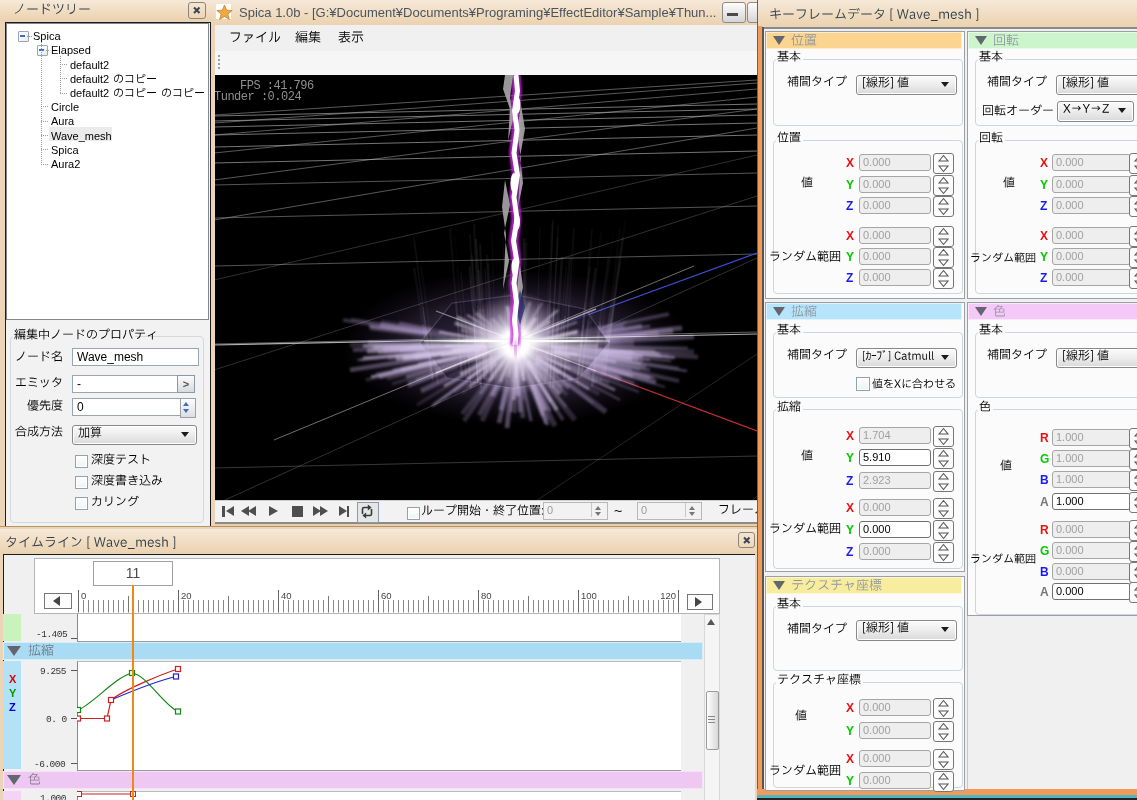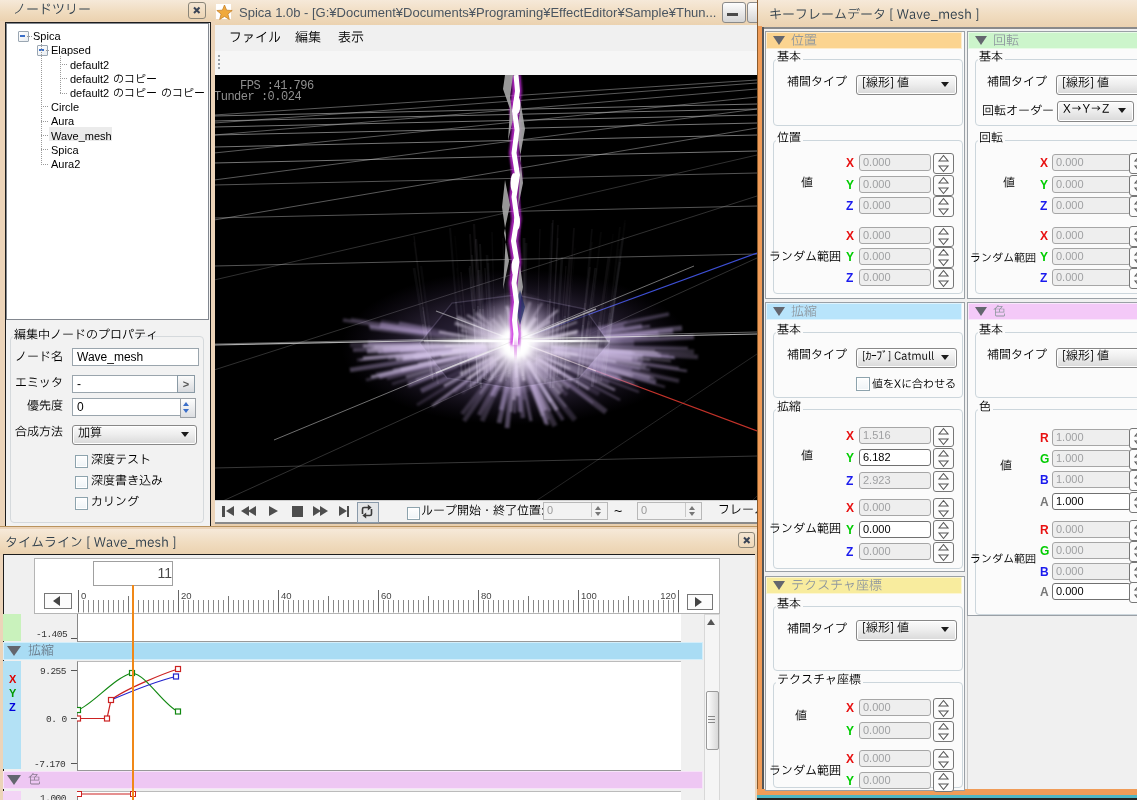--- a/index.html
+++ b/index.html
@@ -603,21 +603,21 @@
     </svg>
   </div>
 <div class="a" style="left:738px;top:532px;width:15px;height:14px;border:1.5px solid #8a8578;border-radius:3px"></div>
 <div class="a" style="left:742.5px;top:535.5px">
     <svg width="8" height="8">
       <path d="M1,1.5 L6.5,7 M6.5,1.5 L1,7" stroke="#3a4456" stroke-width="2"></path>
     </svg>
   </div>
 <div class="a" style="left:3px;top:554px;width:751px;height:246px;background:#f0f0f0;border-left:1.5px solid #1c1c1c;border-top:1.5px solid #1c1c1c"></div>
 <div class="a" style="left:34px;top:558px;width:684px;height:54px;background:#fff;border:1px solid #b5b5b5"></div>
-<div class="a" style="left:93px;top:561px;width:78px;height:23px;background:#fff;border:1px solid #a0a0a0;font:14px 'Liberation Sans',sans-serif;color:#4a4a4a;text-align:right;line-height:23px">11</div>
+<div class="a" style="left:93px;top:561px;width:78px;height:23px;background:#fff;border:1px solid #a0a0a0;font:14px 'Liberation Sans',sans-serif;color:#4a4a4a;text-align:center;line-height:23px">11</div>
 <div class="a" style="left:44px;top:593px;width:26px;height:14px;border:1px solid #777;background:#fcfcfc"></div>
 <div class="a" style="left:53px;top:595.5px;width:0;height:0;border-top:5.0px solid transparent;border-bottom:5.0px solid transparent;border-right:7.5px solid #444"></div>
 <div class="a" style="left:687px;top:594px;width:24px;height:14px;border:1px solid #777;background:#fcfcfc"></div>
 <div class="a" style="left:695px;top:596.5px;width:0;height:0;border-top:5.0px solid transparent;border-bottom:5.0px solid transparent;border-left:7.5px solid #444"></div>
 <div class="a" style="left:78px;top:588px">
     <svg width="604" height="25" viewBox="0 0 604 25">
       <line x1="0.5" y1="2" x2="0.5" y2="24.5" stroke="#666"></line>
       <line x1="5.5" y1="12" x2="5.5" y2="24.5" stroke="#888"></line>
       <line x1="10.5" y1="12" x2="10.5" y2="24.5" stroke="#888"></line>
       <line x1="15.5" y1="12" x2="15.5" y2="24.5" stroke="#888"></line>
@@ -758,21 +758,21 @@
       <path transform="translate(0,13.8)" fill="#6a7a88" d="M9 -9.2H12.4V-8.5H5.8V-7.1Q5.8 -4.5 5.5 -2.6Q5.2 -0.7 4.5 1L3.8 0.5Q4.5 -0.9 4.8 -2.8Q5 -4.6 5 -7.1V-9.2H8.2V-10.9H9ZM4.4 -4.6Q3.7 -4.3 2.9 -4V-0.1Q2.9 0.4 2.7 0.6Q2.5 0.8 2.1 0.8H1L0.8 -0H2.2V-3.7Q1.6 -3.5 0.6 -3.2L0.5 -3.9Q1.3 -4.2 2.2 -4.4V-7.7H0.6V-8.4H2.2V-10.8H2.9V-8.4H4.4V-7.7H2.9V-4.7Q3.7 -5 4.3 -5.3ZM10.7 -4.8Q11.2 -3.7 11.6 -2.2Q12.1 -0.7 12.4 0.6L11.6 0.9Q11.5 0.2 11.3 -0.4Q10.1 -0.2 8.6 0.1Q7.1 0.3 5.6 0.5L5.4 -0.4L6.5 -0.5Q7.1 -2 7.5 -3.9Q8 -5.7 8.2 -7.6L9.1 -7.4Q8.4 -3.2 7.4 -0.6Q9.4 -0.8 11.1 -1.2Q10.5 -3.1 9.9 -4.5Z M20.3 -7.8Q20 -6.9 19.7 -6V1H18.9V-4.6Q18.6 -3.9 18.1 -3.2L17.7 -3.9L17.9 -4.1L17.4 -3.9Q17.3 -4.2 17.2 -4.6L16.1 -4.5V1H15.3V-4.4Q14 -4.3 13.4 -4.2L13.3 -5L14.3 -5Q14.9 -5.8 15.3 -6.5Q14.5 -7.5 13.4 -8.5L13.9 -9.1L14.4 -8.5Q15.1 -9.7 15.5 -10.9L16.2 -10.6Q15.6 -9.2 14.9 -8Q15.3 -7.6 15.7 -7.1Q16.3 -8.3 16.9 -9.5L17.5 -9.1Q16.3 -6.7 15.1 -5.1Q16.2 -5.2 17 -5.3Q16.8 -5.9 16.5 -6.5L17.1 -6.7Q17.6 -5.7 18 -4.3Q18.5 -5.1 18.9 -6.1Q19.4 -7.1 19.6 -8ZM25.3 -9.7V-7.6H24.8V-7H23.1Q22.9 -6.1 22.7 -5.4H24.7V1H24V0.2H21.3V1H20.6V-5.4H22Q22.2 -6.1 22.4 -7H20.5V-7.7H24.5V-9H18.9V-7.6H18.1V-9.7H21.2V-10.9H21.9V-9.7ZM21.3 -3H24V-4.8H21.3ZM17.2 -3.5Q17.6 -1.9 17.8 -0.6L17.1 -0.3Q16.9 -2.1 16.6 -3.3ZM13.4 -0.1Q13.9 -1.6 14.1 -3.4L14.8 -3.3Q14.6 -1.2 14 0.3ZM21.3 -0.5H24V-2.3H21.3Z"></path>
     </svg>
   </div>
 <div class="a" style="left:3px;top:661px;width:18px;height:108px;background:#b3e1f5"></div>
 <div class="a" style="left:77px;top:661px;width:603px;height:108px;background:#fff;border-left:1px solid #888;border-bottom:1px solid #999;border-top:1px solid #bbb"></div>
 <div class="a" style="left:9px;top:673px;font:bold 11px 'Liberation Sans',sans-serif;color:#e00000">X</div>
 <div class="a" style="left:9px;top:687px;font:bold 11px 'Liberation Sans',sans-serif;color:#009900">Y</div>
 <div class="a" style="left:9px;top:701px;font:bold 11px 'Liberation Sans',sans-serif;color:#0000dd">Z</div>
 <div class="a" style="left:40px;top:666px;font:9.5px 'Liberation Mono',monospace;color:#333;letter-spacing:-0.5px;white-space:pre">9.255</div>
 <div class="a" style="left:46px;top:714px;font:9.5px 'Liberation Mono',monospace;color:#333;letter-spacing:-0.5px;white-space:pre">0. 0</div>
-<div class="a" style="left:34px;top:759px;font:9.5px 'Liberation Mono',monospace;color:#333;letter-spacing:-0.5px;white-space:pre">-7.170</div>
+<div class="a" style="left:34px;top:759px;font:9.5px 'Liberation Mono',monospace;color:#333;letter-spacing:-0.5px;white-space:pre">-6.000</div>
 <div class="a" style="left:71px;top:670px;width:6px;height:1px;background:#555"></div>
 <div class="a" style="left:71px;top:718px;width:6px;height:1px;background:#555"></div>
 <div class="a" style="left:71px;top:763px;width:6px;height:1px;background:#555"></div>
 <div class="a" style="left:77px;top:661px">
     <svg width="603" height="108" viewBox="0 0 603 108">
       <path d="M1,57.5 H30 L34,39 C48,28 88,12 101,8" fill="none" stroke="#cc2222" stroke-width="1.2"></path>
       <path d="M1,49 C15,44 38,16 55,12 C70,14 86,44 101,50.5" fill="none" stroke="#118811" stroke-width="1.2"></path>
       <path d="M34,39 C55,30 80,20 99,15.5" fill="none" stroke="#2222cc" stroke-width="1.2"></path>
       <rect x="-1.5" y="55.0" width="5" height="5" fill="#fff" stroke="#cc2222" stroke-width="1.2"></rect>
       <rect x="27.5" y="55.0" width="5" height="5" fill="#fff" stroke="#cc2222" stroke-width="1.2"></rect>
@@ -1039,28 +1039,28 @@
     </svg>
   </div>
 <div class="a" style="left:773px;top:409px;width:188px;height:158px;border:1px solid #ccd6dc;border-radius:4px"></div>
 <div class="a" style="left:776px;top:403px;width:27.0px;height:12px;background:#fbfbfb"></div>
 <div class="a" style="left:777px;top:398px">
     <svg width="24" height="17" viewBox="0 0 24 17" style="overflow:visible">
       <path transform="translate(0,12.7)" fill="#000" d="M8.3 -8.5H11.5V-7.8H5.4V-6.5Q5.4 -4.2 5.1 -2.4Q4.8 -0.6 4.1 0.9L3.5 0.5Q4.1 -0.9 4.4 -2.6Q4.6 -4.3 4.6 -6.6V-8.5H7.6V-10H8.3ZM4.1 -4.2Q3.4 -3.9 2.7 -3.6V-0.1Q2.7 0.3 2.5 0.5Q2.3 0.7 1.9 0.7H0.9L0.7 -0H2V-3.4Q1.4 -3.2 0.6 -2.9L0.4 -3.6Q1.2 -3.9 2 -4.1V-7.1H0.6V-7.8H2V-10H2.7V-7.8H4.1V-7.1H2.7V-4.4Q3.4 -4.6 4 -4.9ZM9.9 -4.5Q10.3 -3.4 10.7 -2Q11.2 -0.6 11.5 0.5L10.7 0.8Q10.6 0.2 10.4 -0.4Q9.3 -0.1 7.9 0.1Q6.5 0.3 5.1 0.4L5 -0.3L6 -0.4Q6.5 -1.8 6.9 -3.6Q7.4 -5.3 7.6 -7L8.4 -6.9Q7.8 -3 6.8 -0.5Q8.7 -0.7 10.2 -1.1Q9.7 -2.9 9.2 -4.2Z M18.7 -7.2Q18.5 -6.3 18.1 -5.5V1H17.5V-4.3Q17.1 -3.6 16.7 -3L16.4 -3.6L16.5 -3.8L16 -3.6Q16 -3.9 15.9 -4.3L14.8 -4.1V0.9H14.2V-4Q12.9 -3.9 12.3 -3.9L12.3 -4.6L13.2 -4.6Q13.7 -5.3 14.1 -6Q13.4 -6.9 12.4 -7.8L12.8 -8.4L13.3 -7.9Q13.9 -8.9 14.3 -10.1L14.9 -9.8Q14.4 -8.5 13.8 -7.4Q14.1 -7 14.5 -6.6Q15.1 -7.6 15.6 -8.8L16.2 -8.4Q15 -6.2 14 -4.7Q15 -4.8 15.7 -4.9Q15.5 -5.5 15.3 -6L15.8 -6.2Q16.3 -5.2 16.6 -3.9Q17.1 -4.7 17.5 -5.6Q17.9 -6.5 18.1 -7.4ZM23.3 -9V-7H22.9V-6.5H21.3Q21.2 -5.7 20.9 -5H22.8V1H22.1V0.2H19.7V1H19V-5H20.3Q20.5 -5.6 20.7 -6.5H18.9V-7.1H22.6V-8.3H17.4V-7H16.7V-9H19.5V-10.1H20.2V-9ZM19.7 -2.7H22.1V-4.4H19.7ZM15.9 -3.2Q16.3 -1.8 16.4 -0.5L15.8 -0.3Q15.6 -1.9 15.3 -3.1ZM12.3 -0.1Q12.9 -1.5 13 -3.2L13.6 -3.1Q13.5 -1.1 12.9 0.3ZM19.7 -0.4H22.1V-2.1H19.7Z"></path>
     </svg>
   </div>
 <div class="a" style="left:846px;top:429px;font:bold 12px 'Liberation Sans',sans-serif;color:#e81010">X</div>
-<div class="a" style="left:859px;top:427px;width:67px;height:15px;background:#eee;border:1px solid #a6a6a6;border-radius:3px;font:11px 'Liberation Sans',sans-serif;color:#9fa0a2;padding-left:3px;line-height:15px">1.516</div>
+<div class="a" style="left:859px;top:427px;width:67px;height:15px;background:#eee;border:1px solid #a6a6a6;border-radius:3px;font:11px 'Liberation Sans',sans-serif;color:#9fa0a2;padding-left:3px;line-height:15px">1.704</div>
 <div class="a spin" style="left:933px;top:426px;width:19px;height:19px">
     <svg width="19" height="19">
       <path d="M5.0,7.0 L9.5,1.5 L14.0,7.0 Z M5.0,12.0 L9.5,17.5 L14.0,12.0 Z" fill="#fff" stroke="#555" stroke-width="1.1"></path>
     </svg>
   </div>
 <div class="a" style="left:846px;top:451px;font:bold 12px 'Liberation Sans',sans-serif;color:#00cc00">Y</div>
-<div class="a" style="left:859px;top:449px;width:67px;height:15px;background:#fff;border:1px solid #707070;border-radius:3px;font:11px 'Liberation Sans',sans-serif;color:#000;padding-left:3px;line-height:15px">6.182</div>
+<div class="a" style="left:859px;top:449px;width:67px;height:15px;background:#fff;border:1px solid #707070;border-radius:3px;font:11px 'Liberation Sans',sans-serif;color:#000;padding-left:3px;line-height:15px">5.910</div>
 <div class="a spin" style="left:933px;top:448px;width:19px;height:19px">
     <svg width="19" height="19">
       <path d="M5.0,7.0 L9.5,1.5 L14.0,7.0 Z M5.0,12.0 L9.5,17.5 L14.0,12.0 Z" fill="#fff" stroke="#555" stroke-width="1.1"></path>
     </svg>
   </div>
 <div class="a" style="left:846px;top:474px;font:bold 12px 'Liberation Sans',sans-serif;color:#1a1aee">Z</div>
 <div class="a" style="left:859px;top:472px;width:67px;height:15px;background:#eee;border:1px solid #a6a6a6;border-radius:3px;font:11px 'Liberation Sans',sans-serif;color:#9fa0a2;padding-left:3px;line-height:15px">2.923</div>
 <div class="a spin" style="left:933px;top:471px;width:19px;height:19px">
     <svg width="19" height="19">
       <path d="M5.0,7.0 L9.5,1.5 L14.0,7.0 Z M5.0,12.0 L9.5,17.5 L14.0,12.0 Z" fill="#fff" stroke="#555" stroke-width="1.1"></path>

